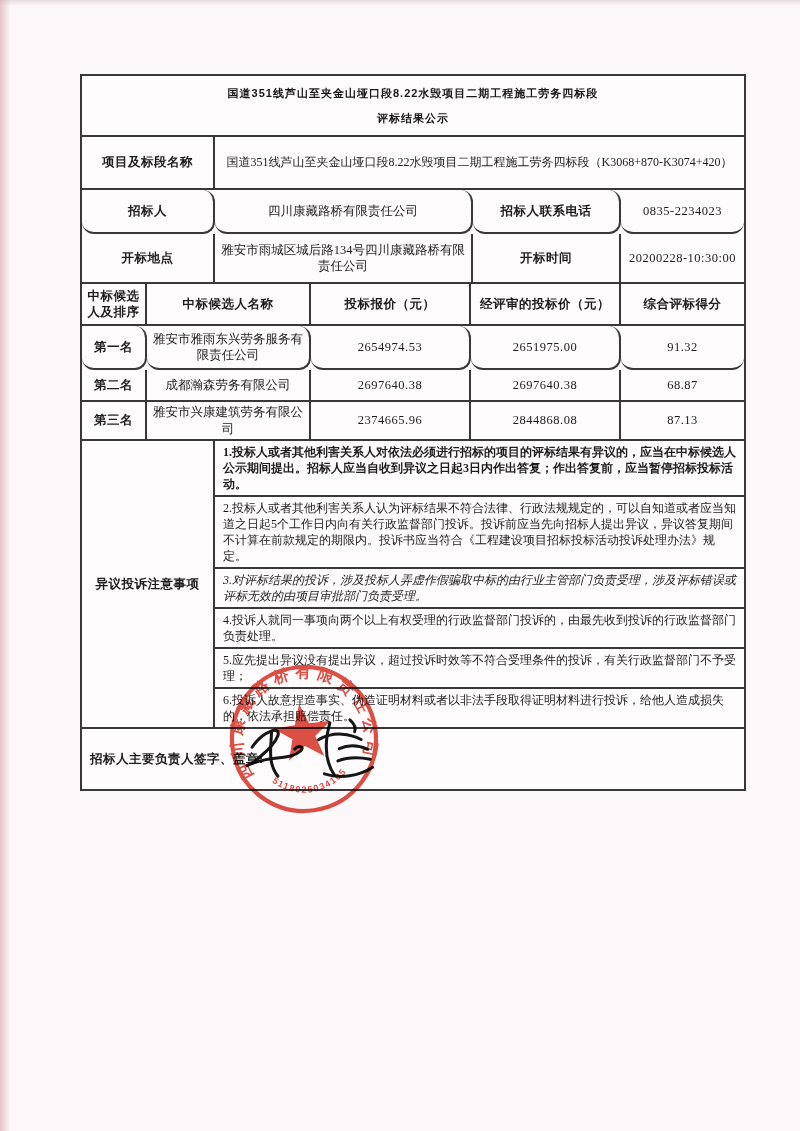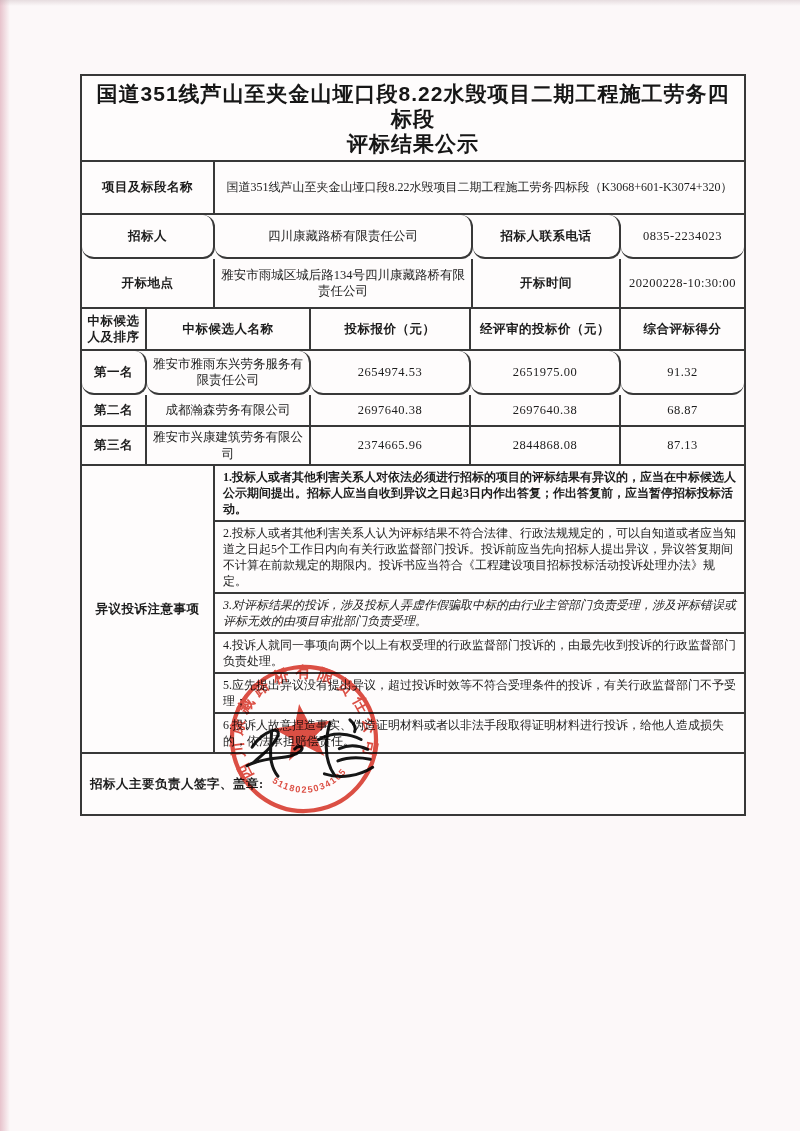--- a/index.html
+++ b/index.html
@@ -22,21 +22,21 @@
   }
   .doc-table{
     position:absolute;left:80px;top:74px;width:666px;
     border:2px solid #383838;background:rgba(255,255,255,.5);
     box-sizing:border-box;
   }
   .title-block{
     border-bottom:2px solid #383838;
     text-align:center;padding:5px 6px 4px 6px;
     font-family:"Liberation Sans", sans-serif;
-    font-weight:700;font-size:21px;line-height:25px;letter-spacing:1px;
+    font-weight:700;font-size:11px;line-height:25px;letter-spacing:1px;
     color:#161616;
   }
   table{width:100%;border-collapse:separate;border-spacing:0;table-layout:fixed;}
   td{
     border-right:2px solid #383838;border-bottom:2px solid #383838;
     vertical-align:middle;text-align:center;
     font-size:12.5px;line-height:16.5px;padding:2px 4px;
     word-break:break-all;box-sizing:border-box;color:#1c1c1c;
   }
   td.last{border-right:none;}
@@ -90,21 +90,21 @@
     <table>
       <colgroup>
           <col style="width:133px">
           <col style="width:258px">
           <col style="width:148px">
           <col>
         </colgroup>
       <tbody>
           <tr class="r38">
         <td class="lbl">项目及标段名称</td>
-        <td colspan="3" class="last projval">国道351线芦山至夹金山垭口段8.22水毁项目二期工程施工劳务四标段（K3068+601-K3074+320）</td>
+        <td colspan="3" class="last projval">国道351线芦山至夹金山垭口段8.22水毁项目二期工程施工劳务四标段（K3068+870-K3074+420）</td>
       </tr>
       <tr class="r46">
         <td class="lbl">招标人</td>
         <td>四川康藏路桥有限责任公司</td>
         <td class="lbl">招标人联系电话</td>
         <td class="last num">0835-2234023</td>
       </tr>
       <tr class="r52">
         <td class="lbl">开标地点</td>
         <td>雅安市雨城区城后路134号四川康藏路桥有限责任公司</td>

